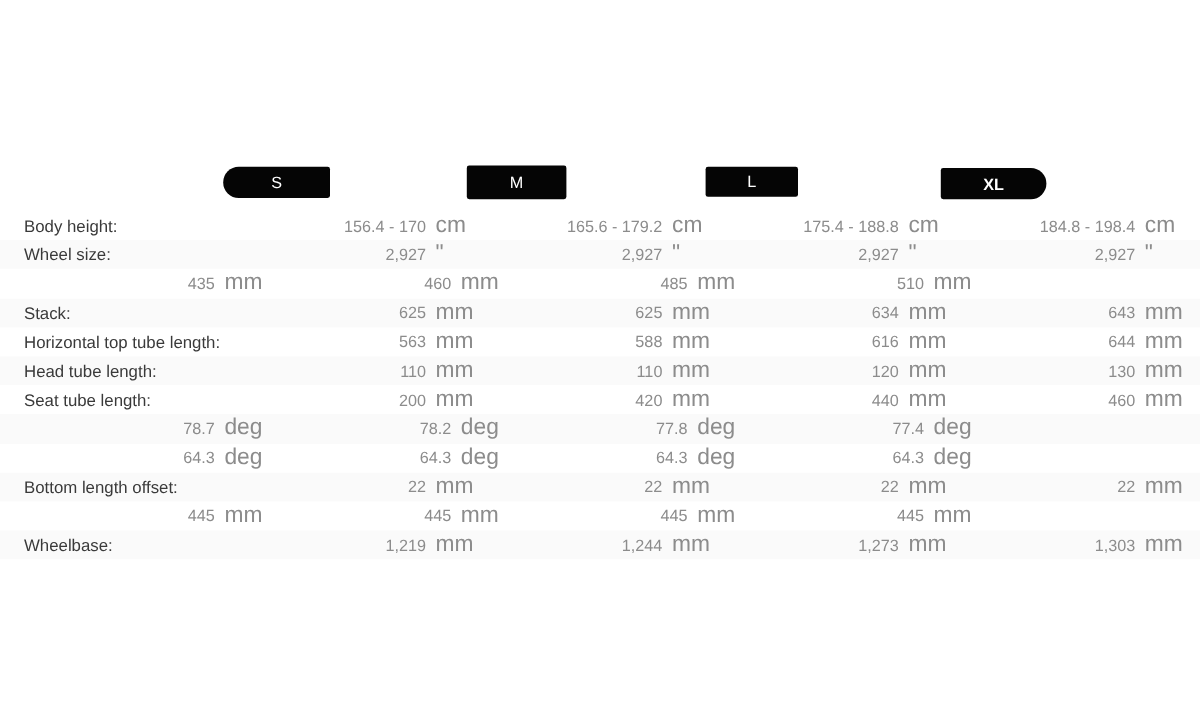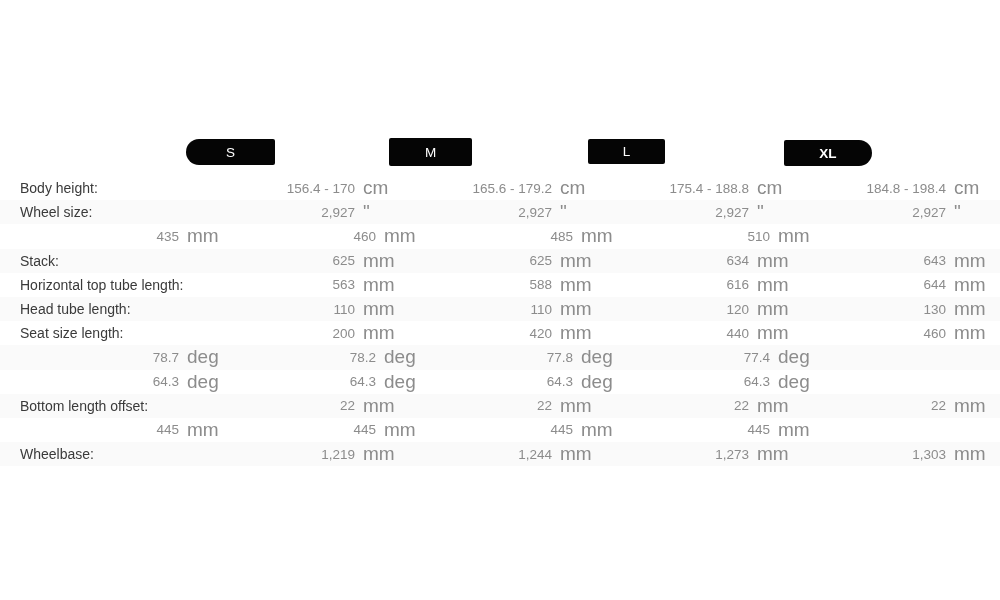--- a/index.html
+++ b/index.html
@@ -185,21 +185,21 @@
     <div class="cell">
       <span class="num">120</span>
       <span class="unit">mm</span>
     </div>
     <div class="cell">
       <span class="num">130</span>
       <span class="unit">mm</span>
     </div>
   </div>
     <div class="row">
-    <div class="label">Seat size length:</div>
+    <div class="label">Seat tube length:</div>
     <div class="cell">
       <span class="num">200</span>
       <span class="unit">mm</span>
     </div>
     <div class="cell">
       <span class="num">420</span>
       <span class="unit">mm</span>
     </div>
     <div class="cell">
       <span class="num">440</span>

